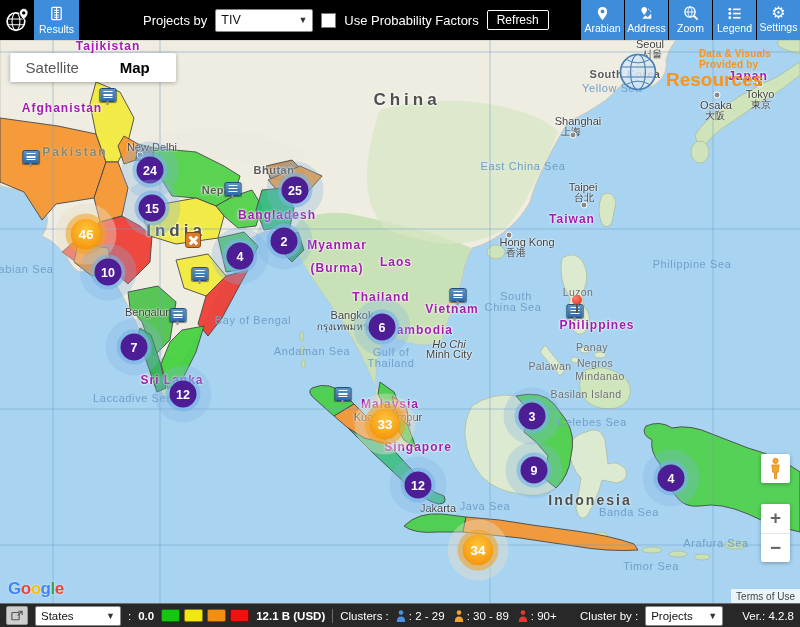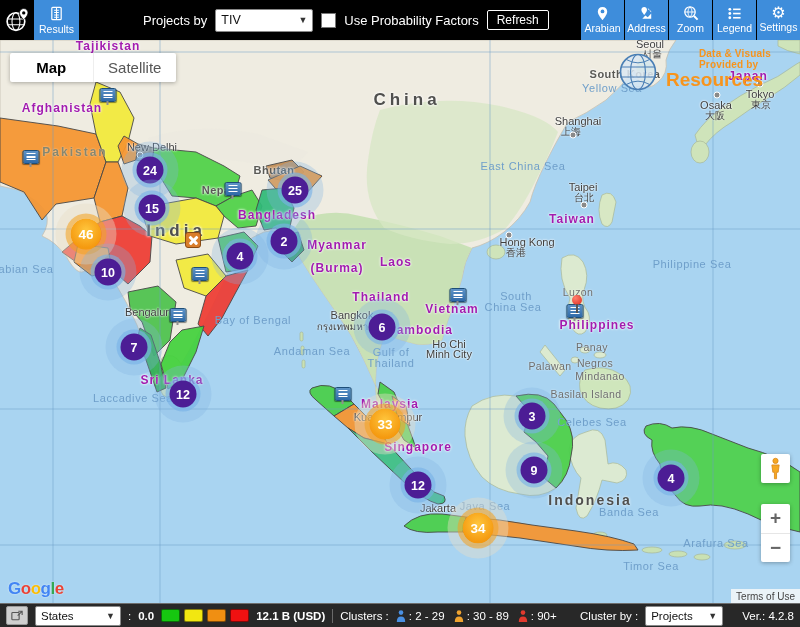--- a/index.html
+++ b/index.html
@@ -260,21 +260,21 @@
         <div class="lab country-lg" style="left: 176px; top: 191px;">India</div>
         <div class="lab country" style="left: 277px; top: 175px;">Bangladesh</div>
         <div class="lab country" style="left: 337px; top: 205px;">Myanmar</div>
         <div class="lab country" style="left: 337px; top: 228px;">(Burma)</div>
         <div class="lab country" style="left: 396px; top: 222px;">Laos</div>
         <div class="lab country" style="left: 381px; top: 257px;">Thailand</div>
         <div class="lab country" style="left: 452px; top: 269px;">Vietnam</div>
         <div class="lab country" style="left: 420px; top: 290px;">Cambodia</div>
         <div class="lab city" style="left: 352px; top: 275px;">Bangkok</div>
         <div class="lab city-sub" style="left: 352px; top: 286px;">กรุงเทพมหานคร</div>
-        <div class="lab city" style="left: 449px; top: 304px;">Ho Chi</div>
+        <div class="lab city" style="left: 449px; top: 304px; font-style: italic;">Ho Chi</div>
         <div class="lab city" style="left: 449px; top: 314px;">Minh City</div>
         <div class="lab city" style="left: 150px; top: 272px;">Bengaluru</div>
         <div class="lab country" style="left: 172px; top: 340px;">Sri Lanka</div>
         <div class="lab country" style="left: 572px; top: 179px;">Taiwan</div>
         <div class="lab city" style="left: 583px; top: 147px;">Taipei</div>
         <div class="lab city-sub" style="left: 584px; top: 158px;">台北</div>
         <div class="lab city" style="left: 527px; top: 202px;">Hong Kong</div>
         <div class="lab city-sub" style="left: 516px; top: 213px;">香港</div>
         <div class="lab city" style="left: 578px; top: 81px;">Shanghai</div>
         <div class="lab city-sub" style="left: 571px; top: 92px;">上海</div>
@@ -333,31 +333,31 @@
         <div class="cluster orange" style="left: 86px; top: 194px;">46</div>
         <div class="cluster blue" style="left: 295px; top: 150px;">25</div>
         <div class="cluster blue" style="left: 284px; top: 201px;">2</div>
         <div class="cluster blue" style="left: 240px; top: 216px;">4</div>
         <div class="cluster blue" style="left: 108px; top: 232px;">10</div>
         <div class="cluster blue" style="left: 134px; top: 307px;">7</div>
         <div class="cluster blue" style="left: 183px; top: 354px;">12</div>
         <div class="cluster blue" style="left: 382px; top: 287px;">6</div>
         <div class="cluster orange" style="left: 385px; top: 384px;">33</div>
         <div class="cluster blue" style="left: 418px; top: 445px;">12</div>
-        <div class="cluster orange" style="left: 478px; top: 488px;">34</div>
+        <div class="cluster orange" style="left: 478px; top: 510px;">34</div>
         <div class="cluster blue" style="left: 532px; top: 376px;">3</div>
         <div class="cluster blue" style="left: 534px; top: 430px;">9</div>
         <div class="cluster blue" style="left: 671px; top: 438px;">4</div>
         <div class="pushpin" style="left: 577px; top: 260px;"></div>
         <div class="tools" style="left: 193px; top: 200px;"></div>
       </div>
 
     <div class="map-type">
+      <div class="mt inactive">Satellite</div>
       <div class="mt active">Map</div>
-      <div class="mt inactive">Satellite</div>
     </div>
 
     <div class="iir-logo">
       <svg width="48" height="48" viewBox="0 0 48 48">
         <circle cx="24" cy="24" r="21" fill="#dbe7f2" fill-opacity=".85" stroke="#4a7fb5" stroke-width="2"></circle>
         <ellipse cx="24" cy="24" rx="9" ry="21" fill="none" stroke="#4a7fb5" stroke-width="1.4"></ellipse>
         <path d="M3.5 18 h41 M3.5 30 h41" stroke="#4a7fb5" stroke-width="1.4" fill="none"></path>
         <path d="M10 9 q14 8 28 0 M10 39 q14 -8 28 0" stroke="#4a7fb5" stroke-width="1.2" fill="none"></path>
       </svg>
       <div class="iir-text">

